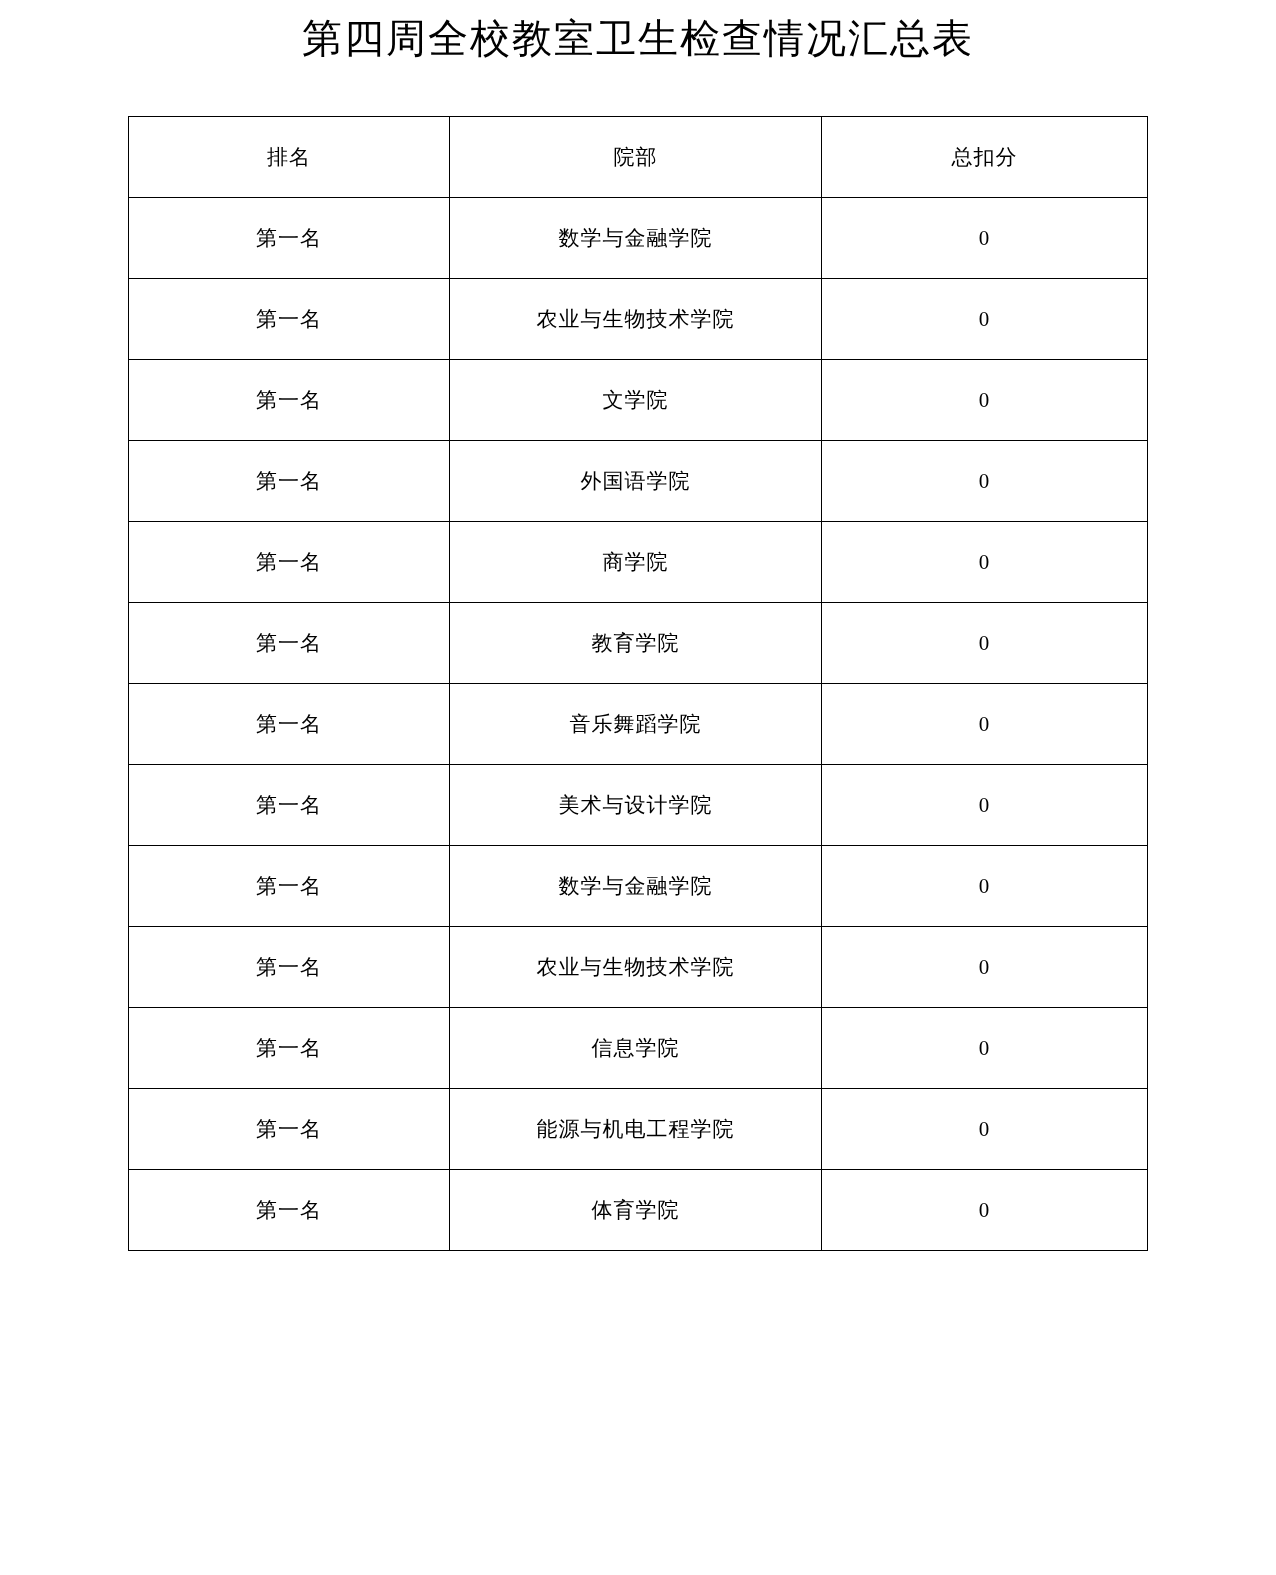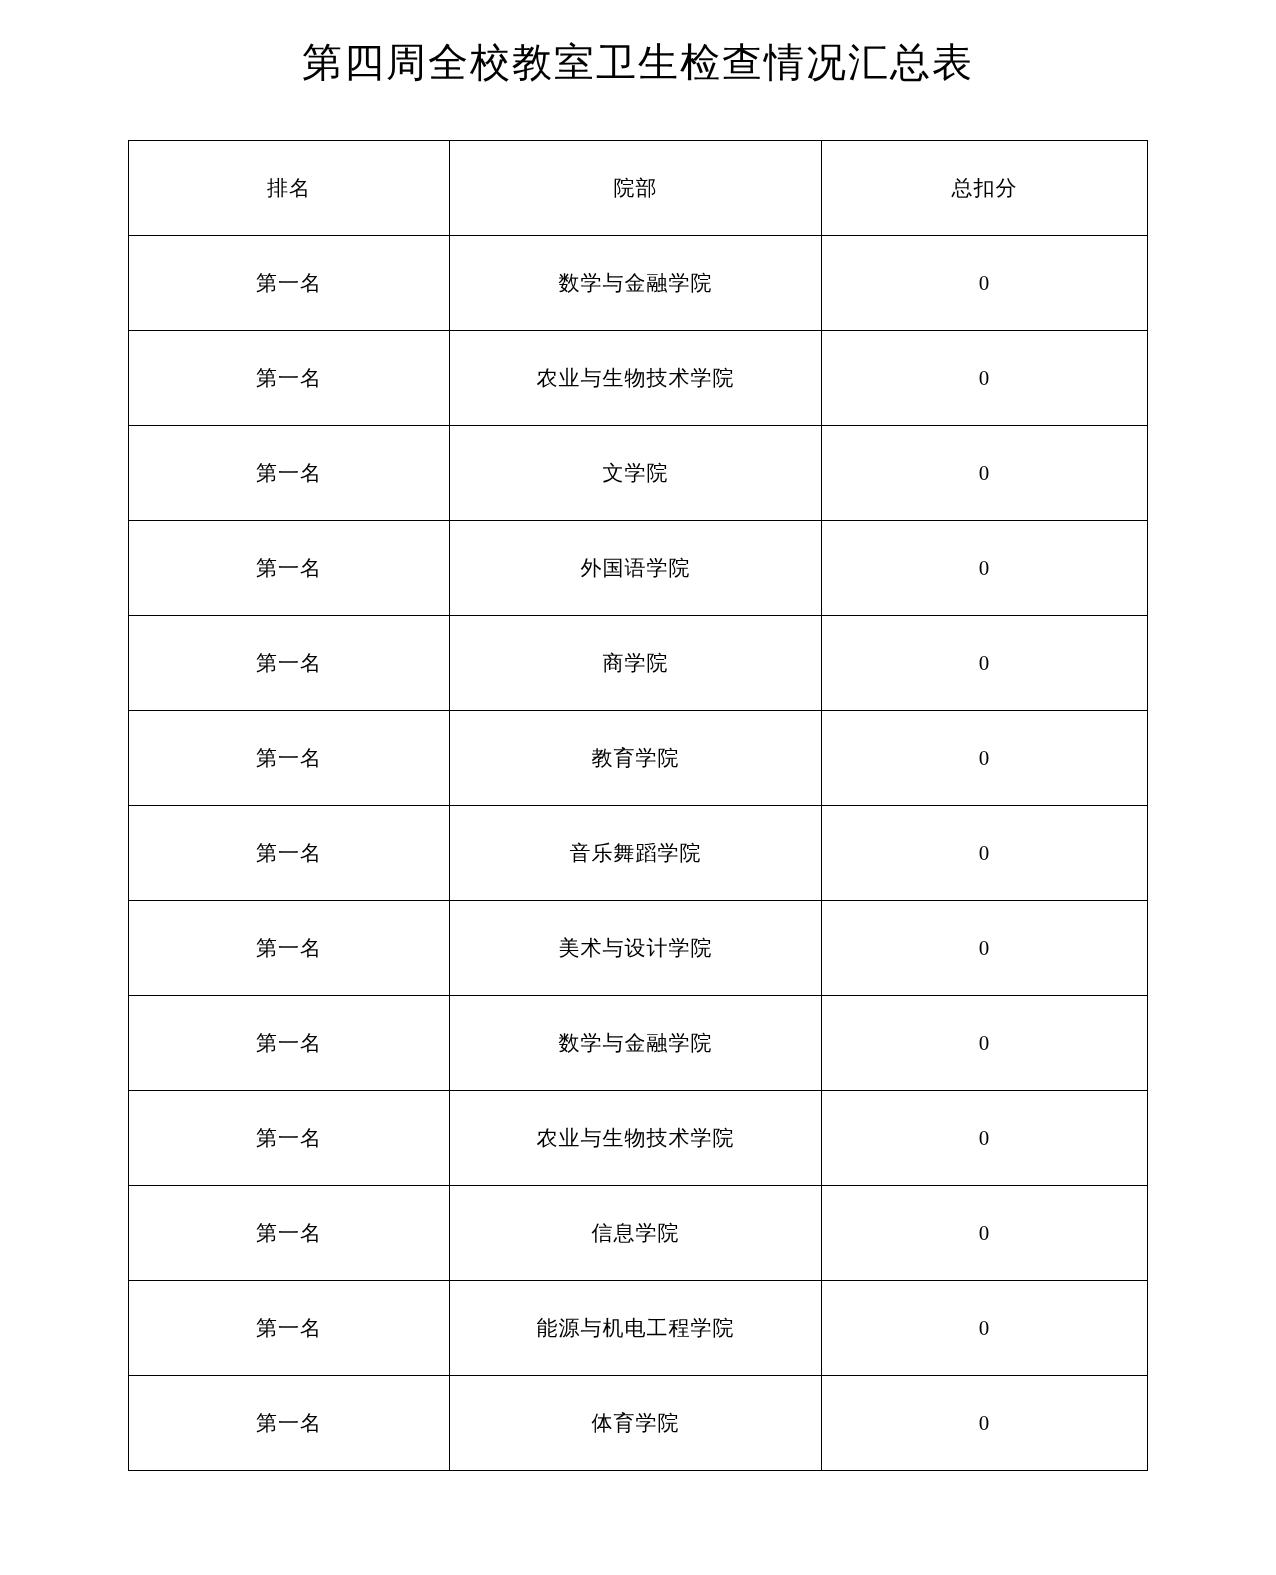--- a/index.html
+++ b/index.html
@@ -12,21 +12,20 @@
     height: 1575px;
     font-family: "Liberation Serif", "DejaVu Serif", serif;
     color: #000000;
     overflow: hidden;
   }
   .page {
     width: 1276px;
     height: 1527px;
     box-sizing: border-box;
     position: relative;
-    margin-top: 24px;
   }
   .doc-title {
     text-align: center;
     font-size: 40px;
     letter-spacing: 2px;
     font-weight: normal;
     margin: 0;
     padding-top: 14px;
     line-height: 1.25;
     font-family: "Liberation Serif", "DejaVu Serif", serif;
@@ -42,21 +41,21 @@
     table-layout: fixed;
   }
   table.summary td,
   table.summary th {
     border: 1px solid #000000;
     text-align: center;
     vertical-align: middle;
     font-weight: normal;
     font-size: 21px;
     height: 80px;
-    padding: 7px 6px;
+    padding: 0 6px;
     letter-spacing: 1px;
   }
   table.summary col.c-rank { width: 31.5%; }
   table.summary col.c-dept { width: 36.5%; }
   table.summary col.c-score { width: 32%; }
   table.summary thead td {
     font-size: 21px;
   }
   .num {
     font-size: 21px;

